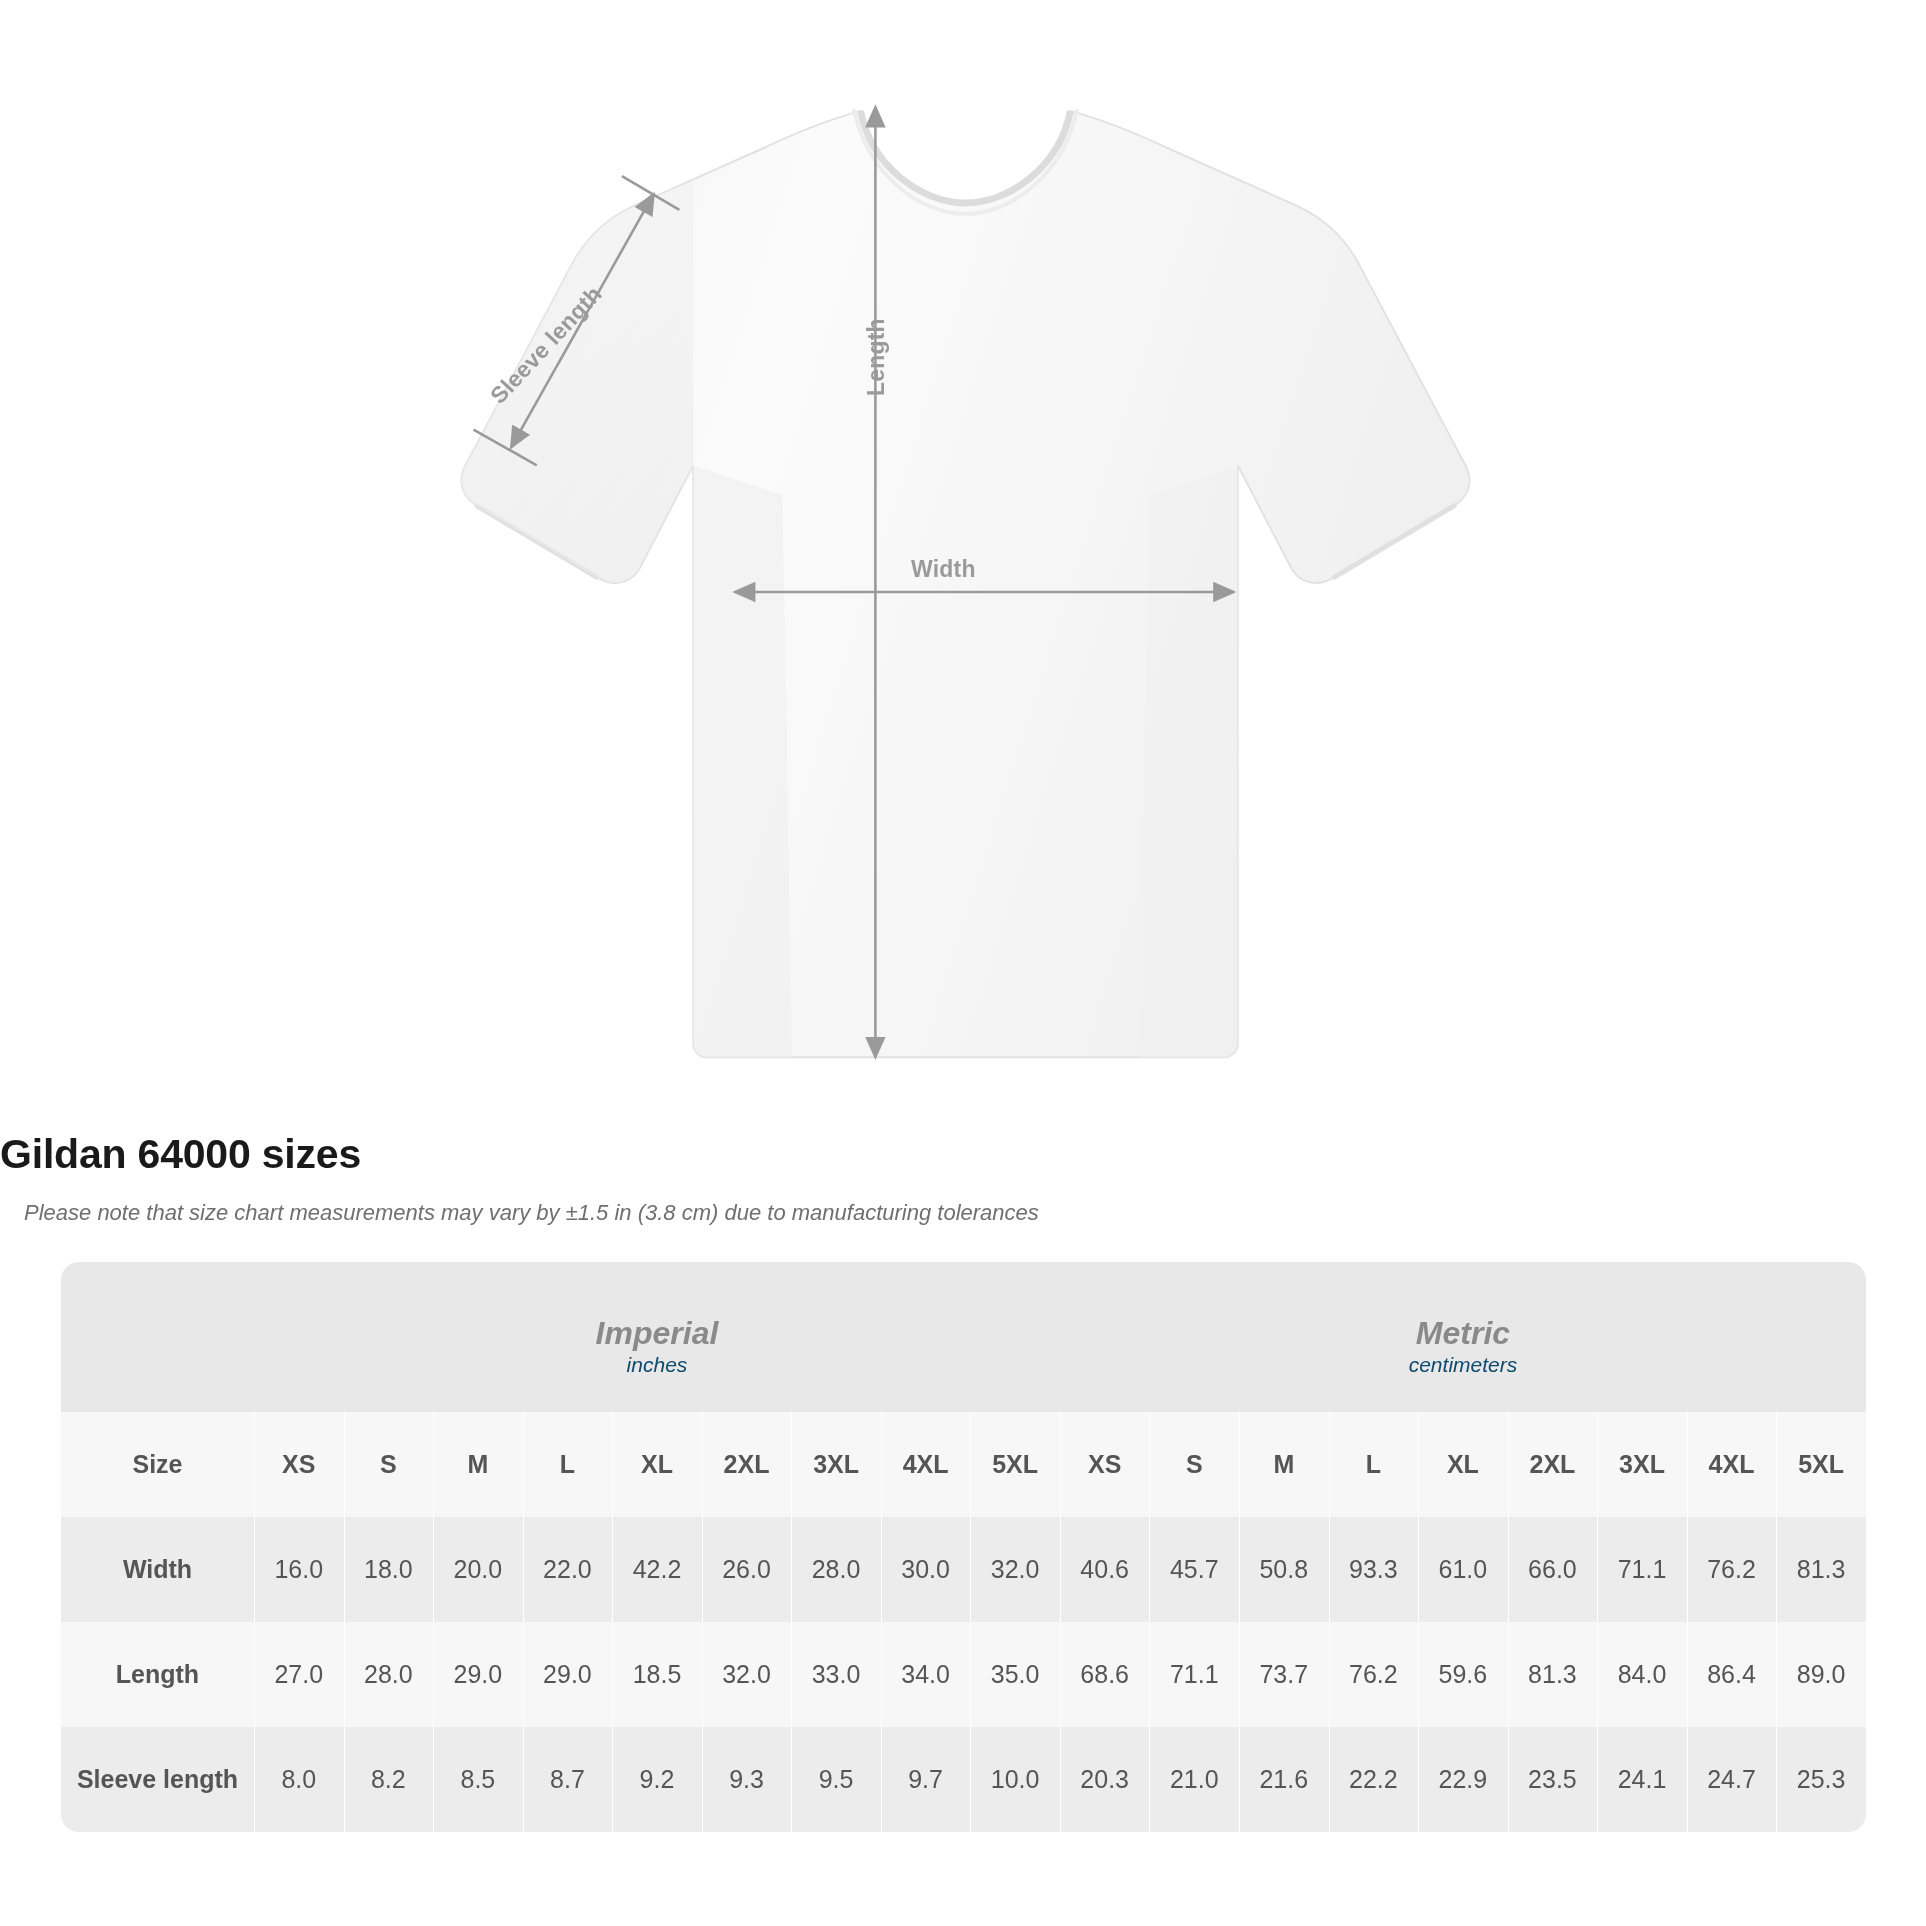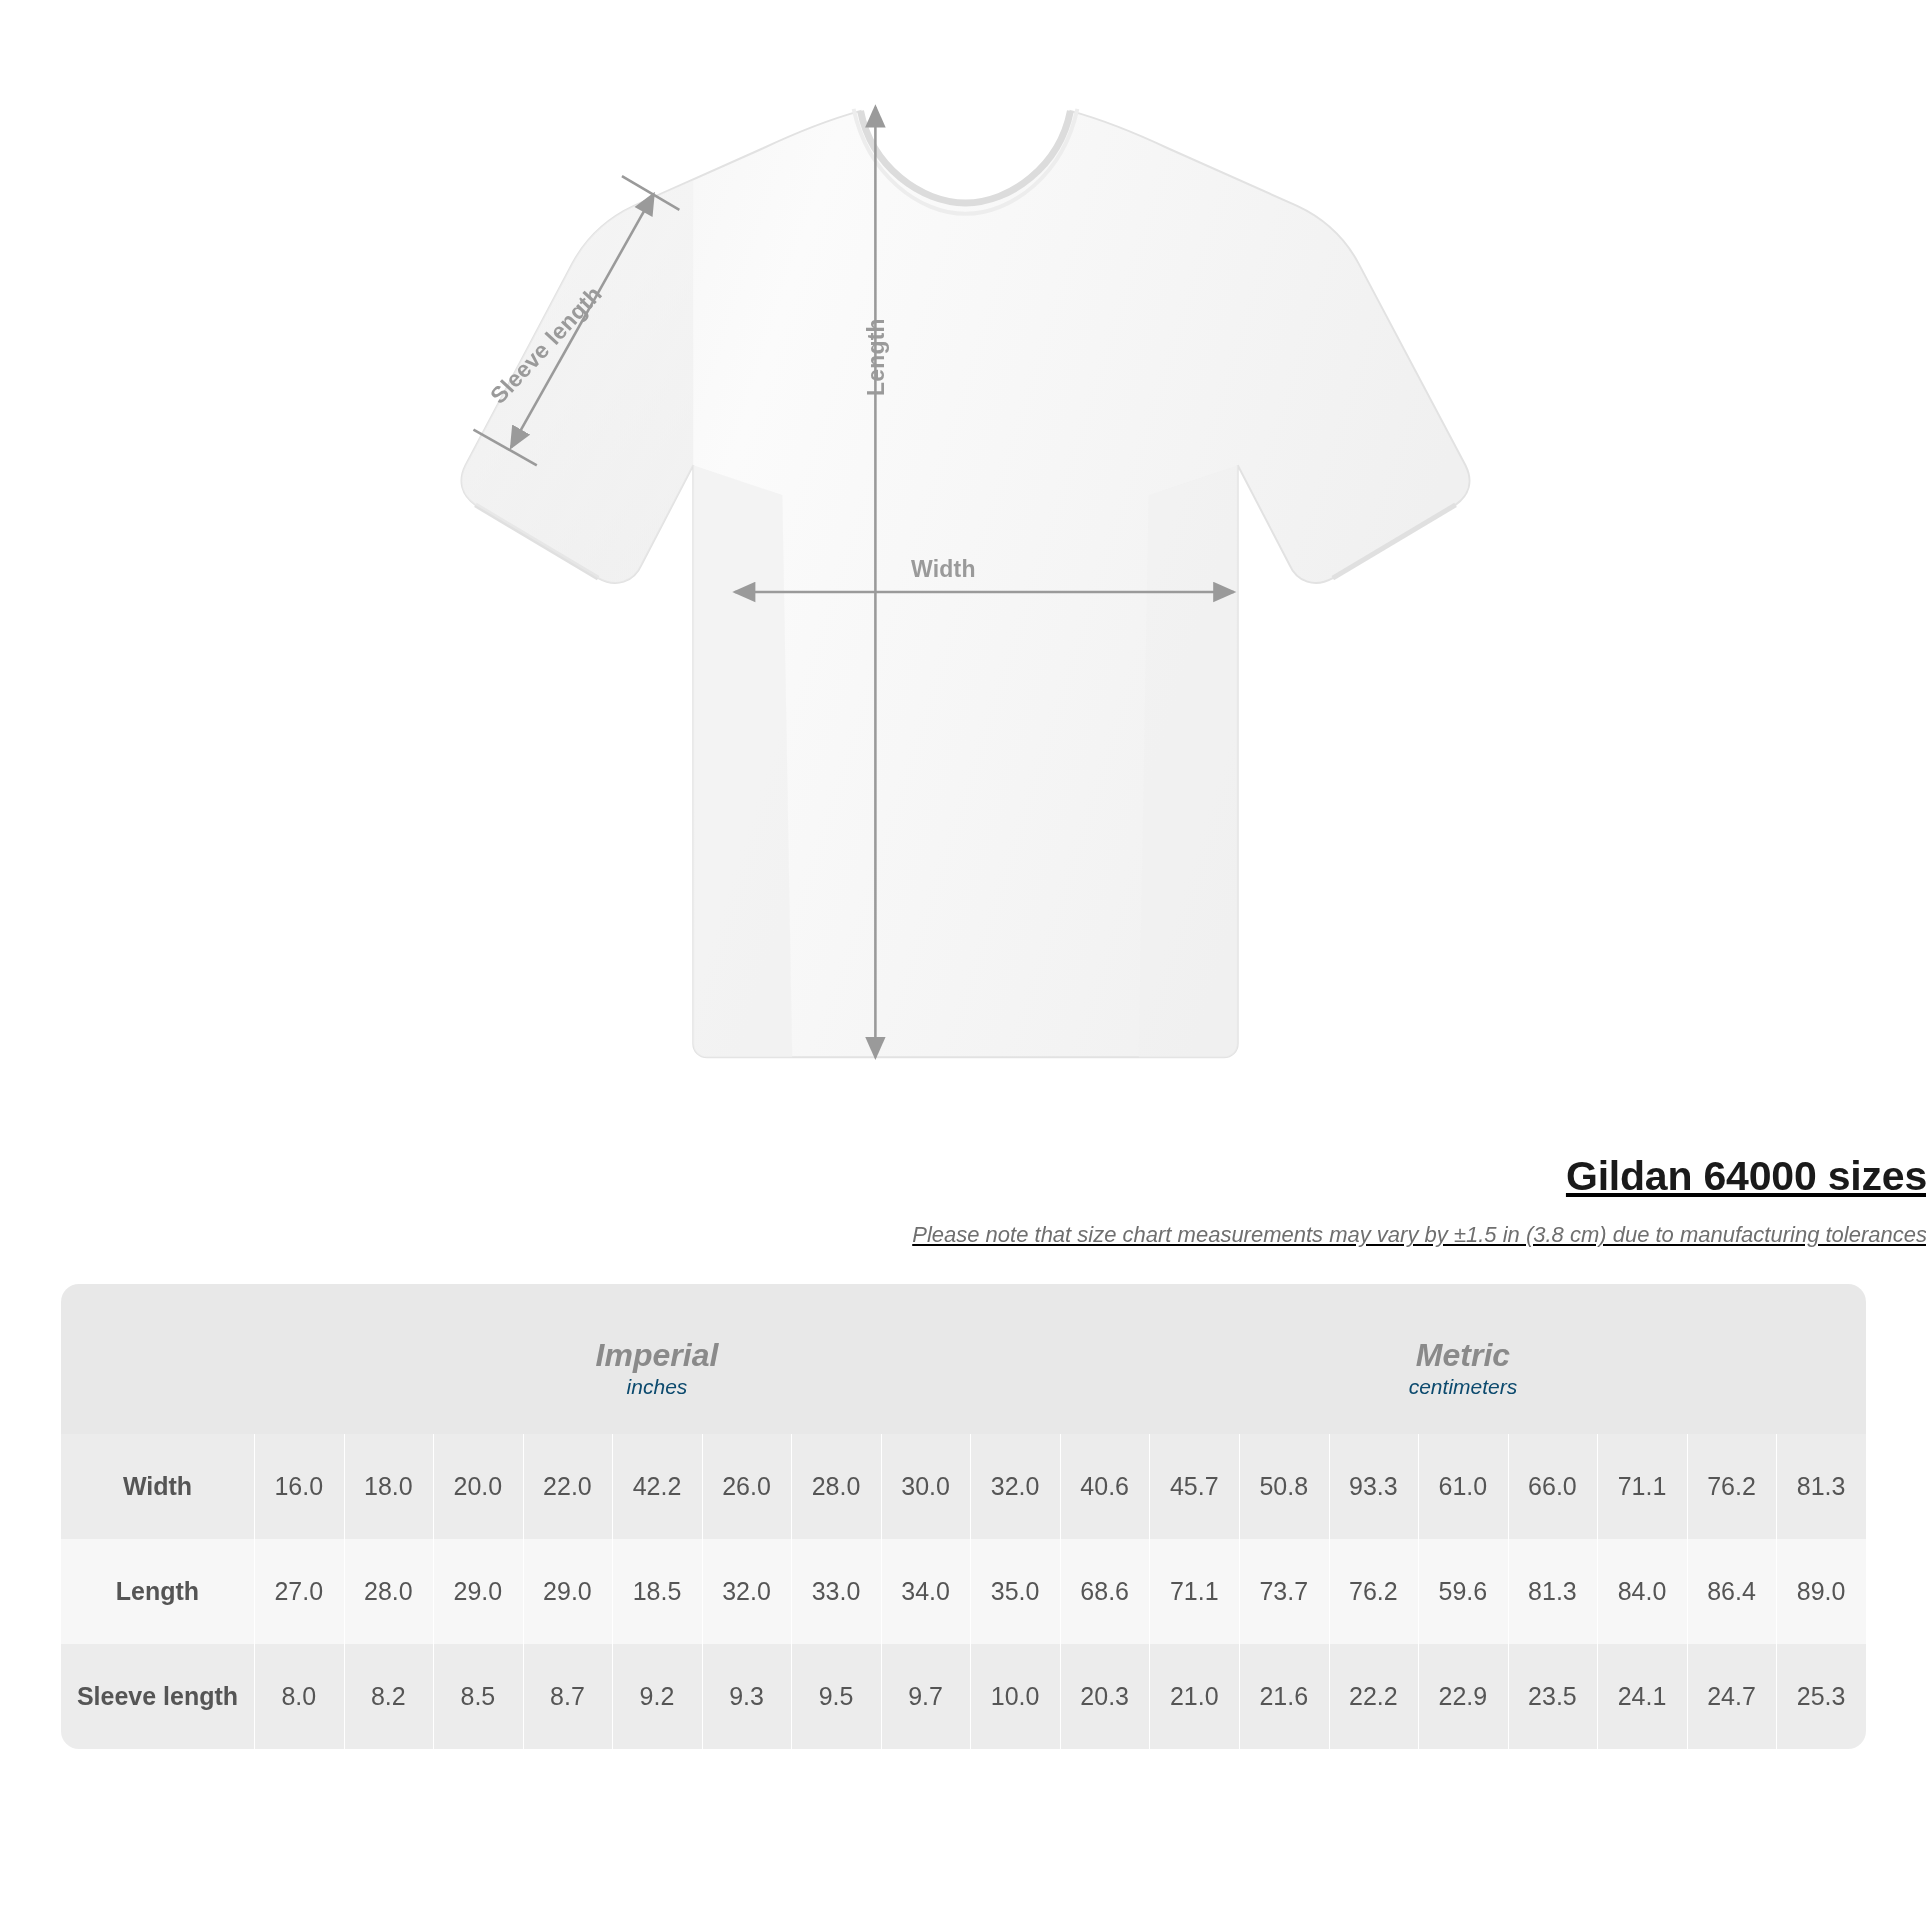--- a/index.html
+++ b/index.html
@@ -42,23 +42,22 @@
     transform-origin: left top;
   }
   #label-sleeve {
     left: 485px; top: 391px;
     transform: rotate(-47deg);
     transform-origin: left top;
   }
 
   
   .title-block {
-    text-align: right;
-    margin-top: 64px;
-    text-decoration: underline;
+    text-align: left;
+    margin-top: 42px;
   }
   .chart-title {
     font-size: 41px;
     font-weight: bold;
     color: #1a1a1a;
     letter-spacing: -0.2px;
   }
   .chart-note {
     margin-top: 22px;
     font-size: 22px;
@@ -235,20 +234,41 @@
           <td class="col-label"></td>
           <td colspan="9">
             <div class="unit-name">Imperial</div>
             <div class="unit-sub">inches</div>
           </td>
           <td colspan="9">
             <div class="unit-name">Metric</div>
             <div class="unit-sub">centimeters</div>
           </td>
         </tr>
+        <tr class="size-row" id="size-row">
+          <td class="row-head col-label">Size</td>
+        <td class="cell-div">XS</td>
+            <td class="cell-div">S</td>
+            <td class="cell-div">M</td>
+            <td class="cell-div">L</td>
+            <td class="cell-div">XL</td>
+            <td class="cell-div">2XL</td>
+            <td class="cell-div">3XL</td>
+            <td class="cell-div">4XL</td>
+            <td class="cell-div">5XL</td>
+            <td class="cell-div">XS</td>
+            <td class="cell-div">S</td>
+            <td class="cell-div">M</td>
+            <td class="cell-div">L</td>
+            <td class="cell-div">XL</td>
+            <td class="cell-div">2XL</td>
+            <td class="cell-div">3XL</td>
+            <td class="cell-div">4XL</td>
+            <td class="cell-div">5XL</td>
+          </tr>
       <tr class="data-row-a">
             <td class="row-head col-label">Width</td>
             <td class="cell-div">16.0</td>
             <td class="cell-div">18.0</td>
             <td class="cell-div">20.0</td>
             <td class="cell-div">22.0</td>
             <td class="cell-div">42.2</td>
             <td class="cell-div">26.0</td>
             <td class="cell-div">28.0</td>
             <td class="cell-div">30.0</td>

